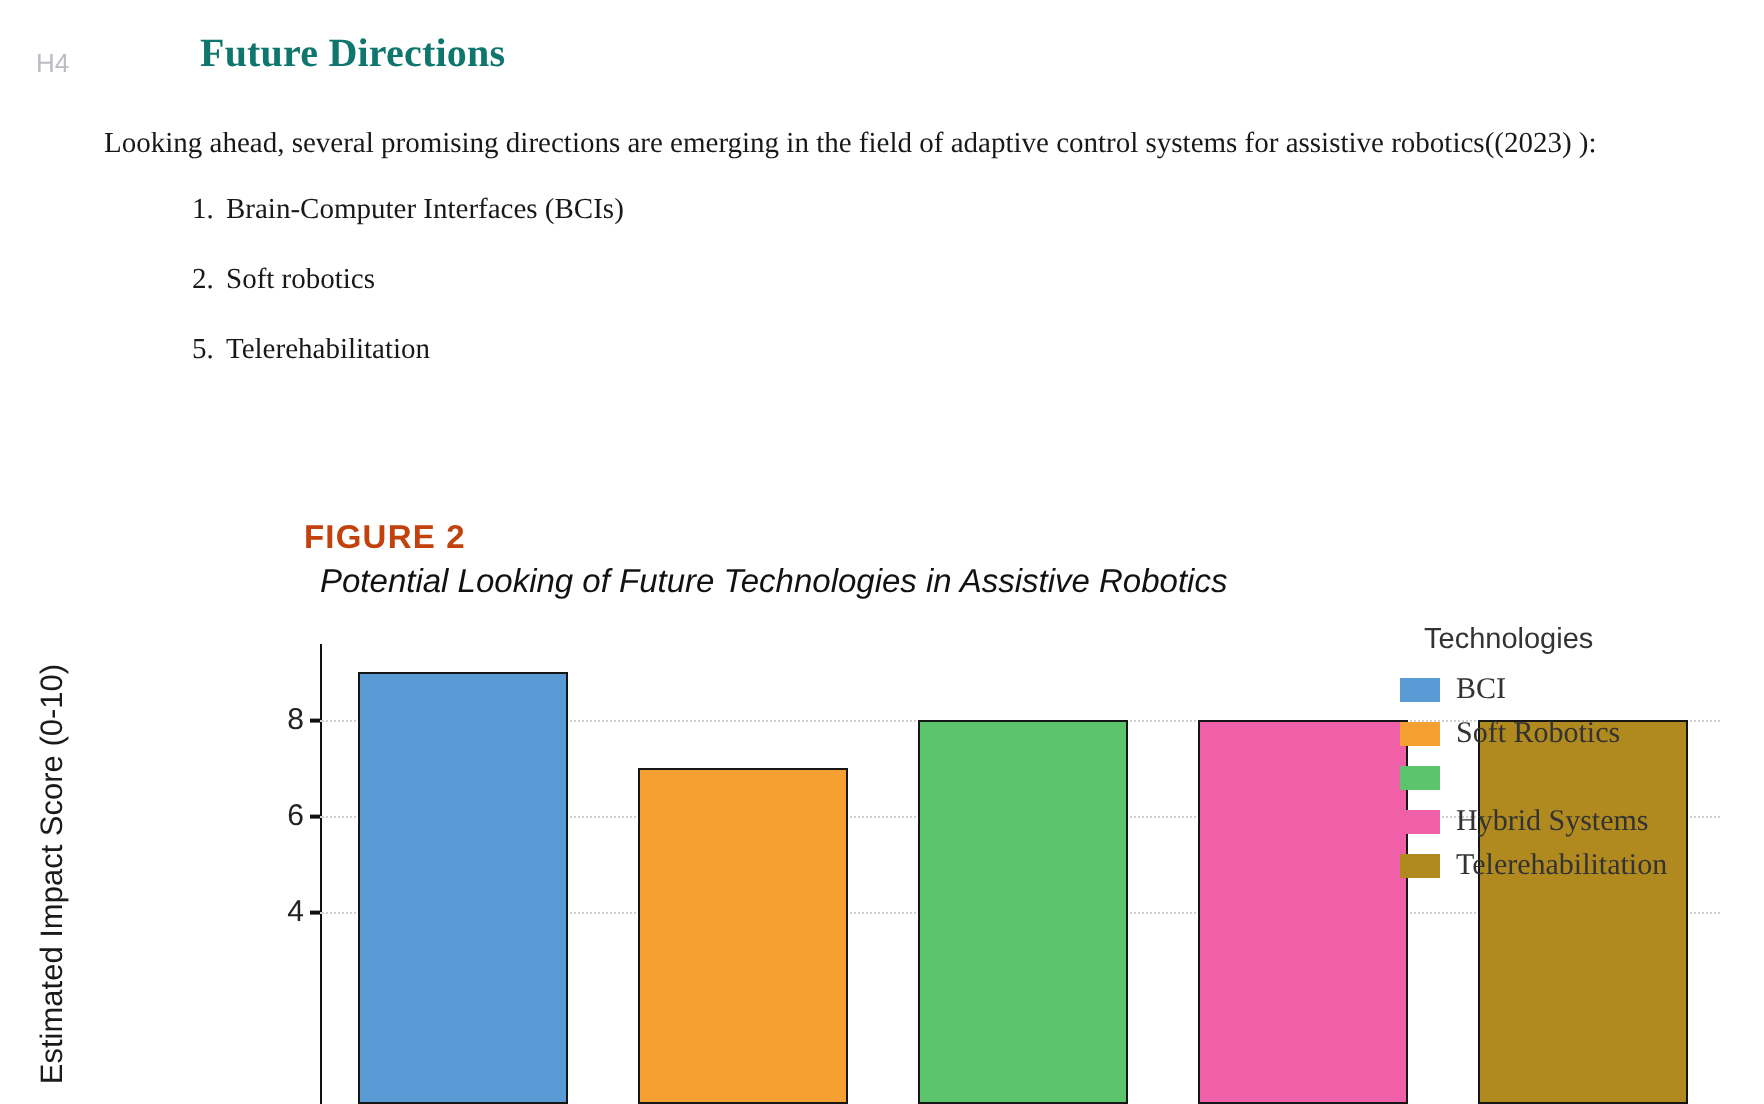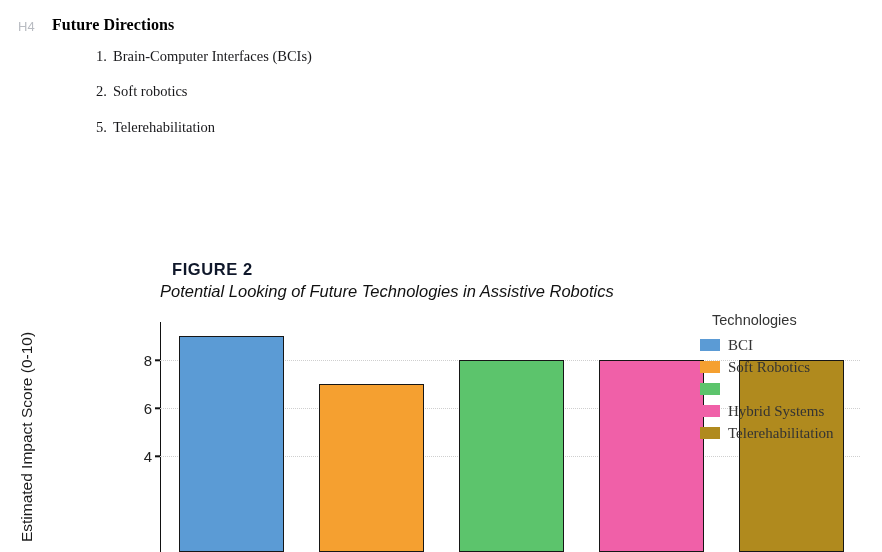--- a/index.html
+++ b/index.html
@@ -27,24 +27,25 @@
   }
   .h4-tag {
     font-family: "Liberation Sans", sans-serif;
     font-size: 13px;
     color: #b9bcc2;
     width: 34px;
     flex: none;
   }
   .heading-title {
     font-family: "Liberation Serif", serif;
-    font-size: 16px;
+    font-size: 20px;
     font-weight: bold;
-    color: #000000;
+    color: #0f766e;
     letter-spacing: 0.1px;
+    margin-left: 48px;
   }
 
   .paragraph {
     margin: 24px 0 0 52px;
     font-size: 14.5px;
     line-height: 1.35;
     color: #18181b;
     max-width: 800px;
   }
 
@@ -68,27 +69,27 @@
   
   .figure {
     position: absolute;
     left: 0;
     top: 252px;
     width: 882px;
     height: 300px;
   }
   .fig-label {
     position: absolute;
-    left: 172px;
+    left: 152px;
     top: 8px;
     font-family: "Liberation Sans", sans-serif;
     font-size: 16.5px;
     font-weight: bold;
     letter-spacing: 0.6px;
-    color: #0f172a;
+    color: #c2410c;
   }
   .fig-title {
     position: absolute;
     left: 160px;
     top: 30px;
     font-family: "Liberation Sans", sans-serif;
     font-style: italic;
     font-size: 16.5px;
     color: #111;
     white-space: nowrap;
@@ -197,20 +198,21 @@
 </head>
 <body>
 
 <div class="doc">
 
   <div class="heading-row">
     <span class="h4-tag">H4</span>
     <span class="heading-title">Future Directions</span>
   </div>
 
+  <p class="paragraph">Looking ahead, several promising directions are emerging in the field of adaptive control systems for assistive robotics((2023) ):</p>
 
   <ol class="list">
     <li><span class="num">1.</span><span>Brain-Computer Interfaces (BCIs)</span></li>
     <li><span class="num">2.</span><span>Soft robotics</span></li>
     <li><span class="num">5.</span><span>Telerehabilitation</span></li>
   </ol>
 </div>
 
 <div class="figure">
   <div class="fig-label">FIGURE 2</div>

